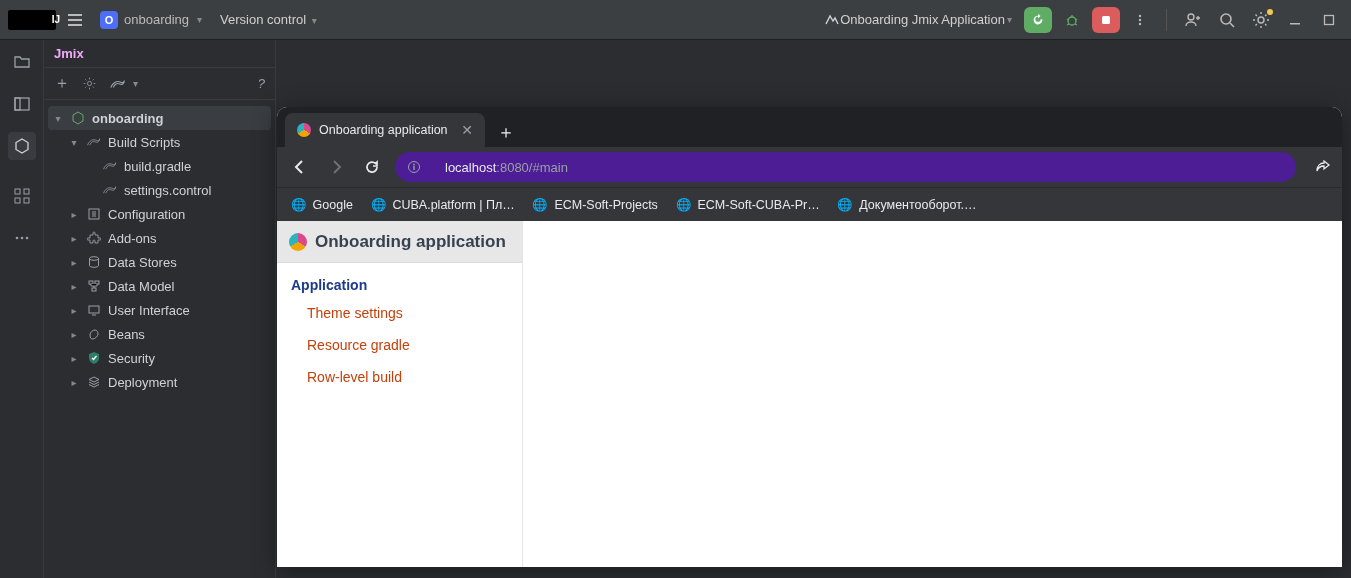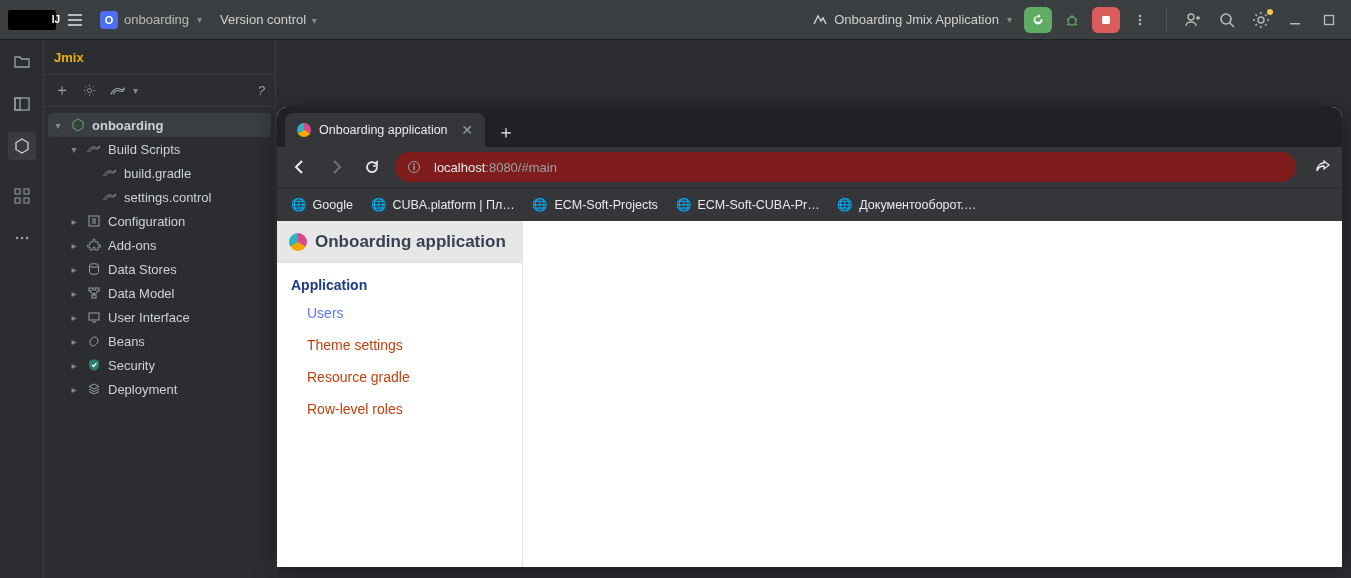--- a/index.html
+++ b/index.html
@@ -24,32 +24,32 @@
   }
   .titlebar .left, .titlebar .right { display: flex; align-items: center; gap: 6px; }
   .titlebar .right { margin-left: auto; }
   .ij-logo { width: 20px; height: 20px; background: #000; color:#fff; display:flex; align-items:center; justify-content:center; font-weight:bold; font-size:10px; border-radius:2px;padding-left:48px;}
   .hamburger { width:26px; height:26px; display:flex; flex-direction:column; justify-content:center; gap:3px; align-items:center; cursor:pointer;}
   .hamburger span { width:14px; height:2px; background:#bababa; }
   .proj-chip { display:flex; align-items:center; gap:6px; padding:2px 6px; border-radius:4px; cursor:pointer;}
   .proj-chip .cube { width:18px; height:18px; background:#4f6ef7; border-radius:4px; color:#fff; display:flex;align-items:center;justify-content:center;font-size:11px;font-weight:600;}
   .chev { font-size:10px; color:#888; margin-left:2px;}
   .tb-text { color:#d0d0d0; cursor:pointer; padding:4px 6px;}
-  .run-chip { display:flex; align-items:center; gap:6px; color:#d0d0d0; cursor:pointer; padding:2px 6px;}
+  .run-chip { display:flex; align-items:center; gap:0; color:#d0d0d0; cursor:pointer; padding:2px 6px;}
   .btn-sq { width:28px; height:26px; border-radius:6px; display:flex; align-items:center; justify-content:center; cursor:pointer;}
   .btn-green { background:#5fad65; }
   .btn-red { background:#db5c5c; }
   .btn-plain { color:#bababa; }
   .vsep { width:1px; height:22px; background:#555; margin:0 6px;}
   .ide-body { display:flex; height: calc(100% - 40px); }
   .left-rail { width:44px; background:#2b2d30; border-right:1px solid #393b40; display:flex; flex-direction:column; align-items:center; padding-top:8px; gap:14px;}
   .rail-icon { width:28px; height:28px; display:flex; align-items:center; justify-content:center; color:#9aa0a6; cursor:pointer; border-radius:4px;}
   .rail-icon.active { background:#393b40; color:#cfd2d6;}
   .project-pane { width:232px; background:#2b2d30; border-right:1px solid #393b40; display:flex; flex-direction:column;}
-  .pane-tab { height:28px; display:flex; align-items:center; padding:17px 10px; color:#eab308; font-weight:600; border-bottom:1px solid #393b40;}
+  .pane-tab { height:28px; display:flex; align-items:center; padding:10px 10px; color:#f0abfc; font-weight:600; border-bottom:1px solid #393b40;}
   .pane-toolbar { height:32px; display:flex; align-items:center; gap:12px; padding:0 10px; border-bottom:1px solid #393b40; color:#9aa0a6;}
   .tree { padding:6px 4px; overflow:auto; font-size:13px;}
   .node { display:flex; align-items:center; gap:6px; height:24px; padding-left:4px; cursor:pointer; border-radius:4px;}
   .node.selected { background:#3a3d41; }
   .arrow { width:12px; text-align:center; color:#888; font-size:10px;}
   .arrow.spacer { visibility:hidden;}
   .node .lbl { color:#cfd2d6; white-space:nowrap;}
   .ic { width:16px; height:16px; display:inline-flex; align-items:center; justify-content:center; font-size:12px;}
   .indent1 { padding-left:20px;}
   .indent2 { padding-left:36px;}
@@ -65,21 +65,21 @@
     overflow:hidden;
     display:flex; flex-direction:column;
   }
   .b-tabbar { height:40px; background:#202124; display:flex; align-items:flex-end; padding-left:8px;}
   .b-tab { height:34px; background:#35363a; color:#e8eaed; border-radius:8px 8px 0 0; display:flex; align-items:center; padding:0 12px; gap:8px; font-size:12.5px; min-width:200px;}
   .b-tab .tabclose { margin-left:auto; color:#9aa0a6; cursor:pointer; font-size:14px;}
   .b-newtab { width:30px; height:30px; display:flex; align-items:center;justify-content:center; color:#e8eaed; cursor:pointer; margin-left:6px; font-size:18px;}
   .b-toolbar { height:40px; background:#35363a; display:flex; align-items:center; padding:0 10px; gap:10px;}
   .b-nav { color:#e8eaed; width:26px; height:26px; display:flex; align-items:center; justify-content:center; cursor:pointer; border-radius:50%;}
   .b-nav.disabled { color:#6e7175; cursor:default;}
-  .b-url { flex:1; height:30px; background:#7f1d1d; border-radius:16px; display:flex; align-items:center; padding:0 12px; gap:13px; color:#9aa0a6;}
+  .b-url { flex:1; height:30px; background:#4c1d95; border-radius:16px; display:flex; align-items:center; padding:0 12px; gap:24px; color:#9aa0a6;}
   .b-url .host { color:#e8eaed;}
   .b-share { color:#e8eaed; margin-left:8px; cursor:pointer;}
   .b-bookbar { height:34px; background:#35363a; border-top:1px solid #2a2b2e; display:flex; align-items:center; gap:18px; padding:0 14px;}
   .bm { display:flex; align-items:center; gap:6px; color:#e8eaed; font-size:12.5px; cursor:pointer;}
   .bm .globe { color:#9aa0a6;}
   .b-content { flex:1; display:flex; background:#fff;}
   .app-sidebar { width:246px; background:#fff; border-right:1px solid #e5e5e5; display:flex; flex-direction:column;}
   .app-title { height:42px; background:#e7e7e7; display:flex; align-items:center; gap:8px; padding:0 12px; color:#374151; font-weight:600; font-size:17px; border-bottom:1px solid #ddd;}
   .app-logo { width:18px; height:18px; border-radius:50%; background:conic-gradient(#d94a8c 0 120deg,#f0a500 120deg 240deg,#2bb3c0 240deg 360deg);} 
   .menu-section { padding:14px 14px 4px; color:#1e3a8a; font-weight:700; font-size:14px;}
@@ -411,20 +411,19 @@
         <span>Документооборот.…</span>
       </div>
   </div>
   <div class="b-content">
     <div class="app-sidebar">
       <div class="app-title">
         <span class="app-logo"></span>
         <span>Onboarding application</span>
       </div>
       <div class="menu-section">Application</div>
-      <div class="menu-item active">Users</div>
       <div class="menu-item">Theme settings</div>
       <div class="menu-item">Resource gradle</div>
-      <div class="menu-item">Row-level roles</div>
+      <div class="menu-item">Row-level build</div>
     </div>
     <div class="app-main"></div>
   </div>
 </div>
 
 </body></html>

